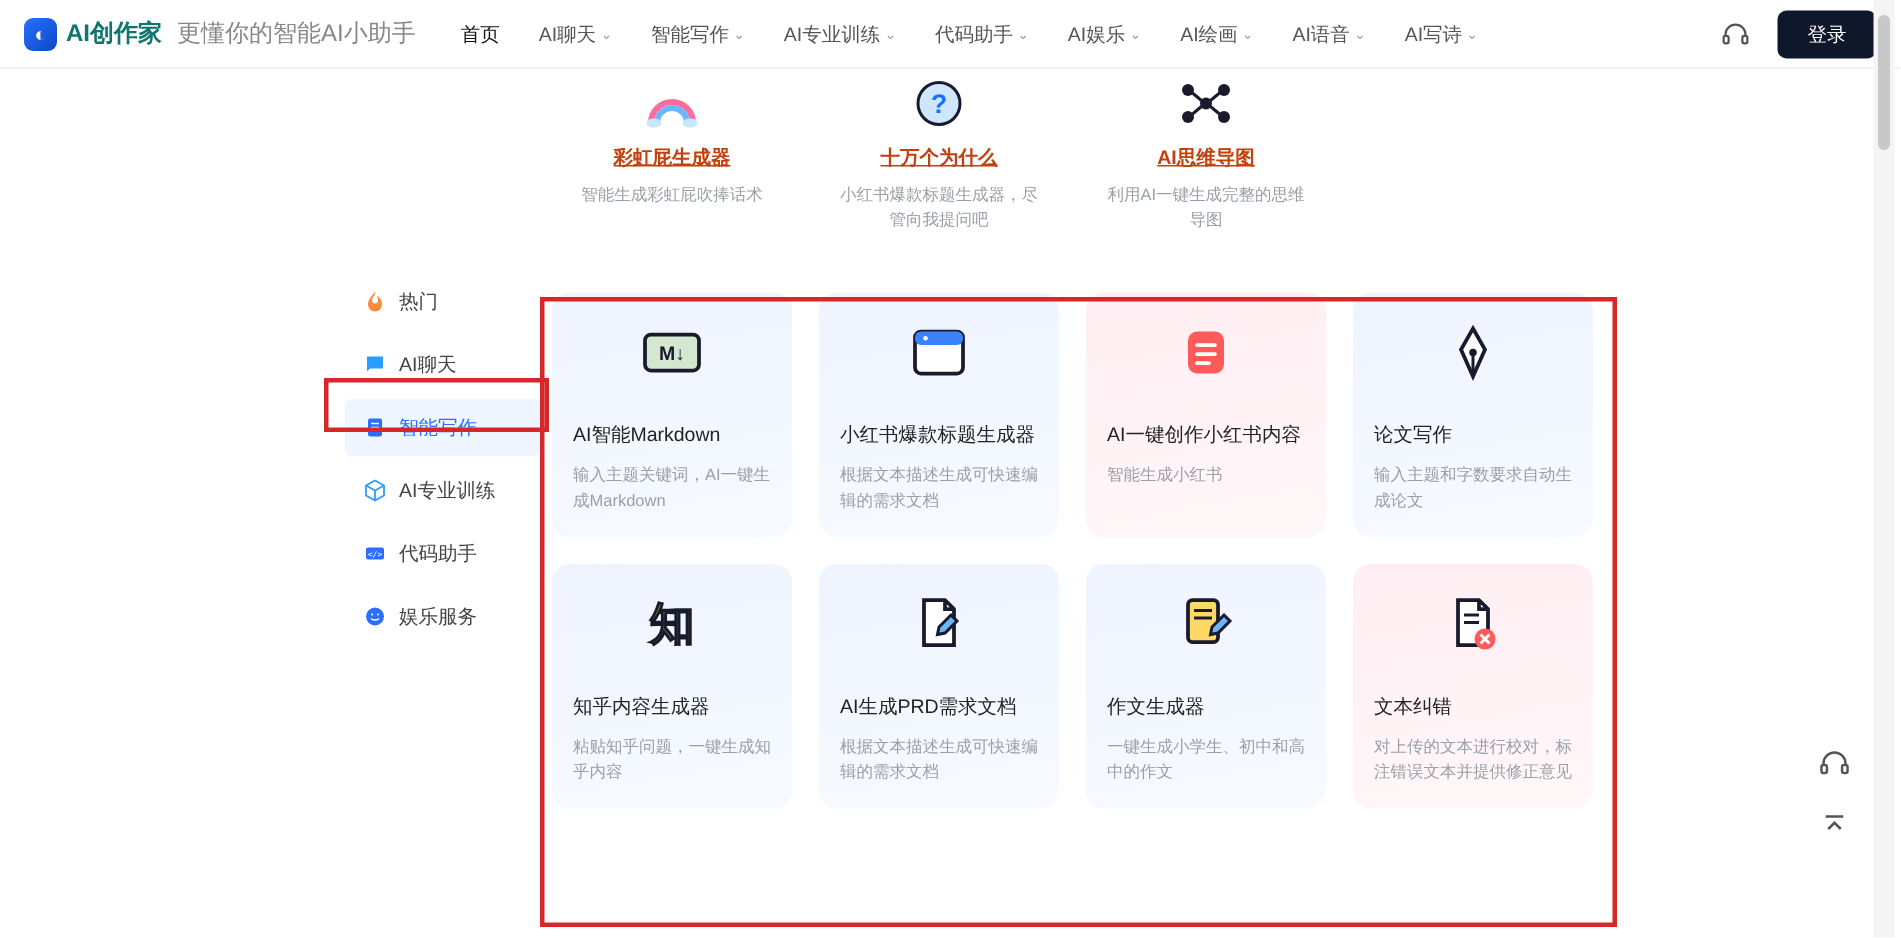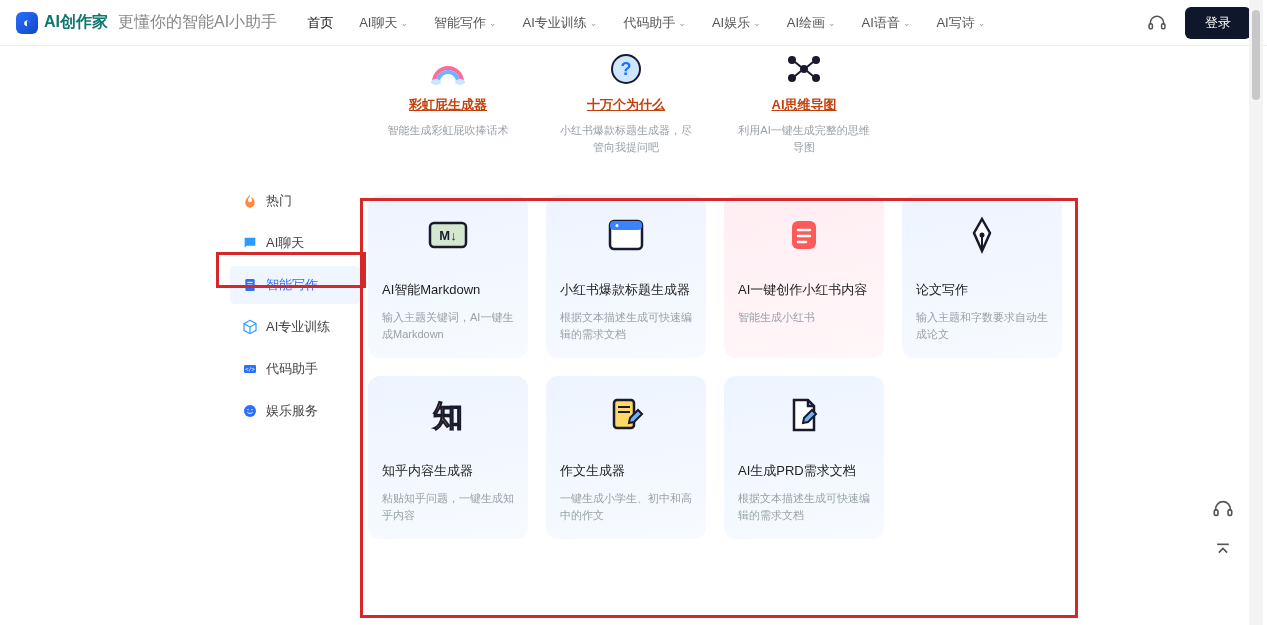--- a/index.html
+++ b/index.html
@@ -271,39 +271,54 @@
           <svg width="40" height="40" viewBox="0 0 40 40">
             <text x="20" y="30" text-anchor="middle" font-size="30" font-weight="600" fill="#e8b04a" stroke="#1a1a2e" stroke-width="1">知</text>
           </svg>
         </div>
         <h4>知乎内容生成器</h4>
         <p>粘贴知乎问题，一键生成知乎内容</p>
       </div>
       <div class="card bg-blue">
         <div class="ic-wrap">
           <svg width="36" height="40" viewBox="0 0 36 40">
+            <path d="M8 4h14l6 6v24H8z" fill="#fff" stroke="#1a1a2e" stroke-width="2.5"></path>
+            <path d="M22 4v6h6" fill="none" stroke="#1a1a2e" stroke-width="2.5"></path>
+            <path d="M18 22l8-8 4 4-8 8-5 1z" fill="#6bb6ff" stroke="#1a1a2e" stroke-width="2"></path>
+          </svg>
+        </div>
+        <h4>AI生成PRD需求文档</h4>
+        <p>根据文本描述生成可快速编辑的需求文档</p>
+      </div>
+      <div class="card bg-blue">
+        <div class="ic-wrap">
+          <svg width="36" height="40" viewBox="0 0 36 40">
             <rect x="6" y="4" width="20" height="28" rx="3" fill="#ffd966" stroke="#1a1a2e" stroke-width="2.5"></rect>
             <line x1="10" y1="11" x2="22" y2="11" stroke="#1a1a2e" stroke-width="2"></line>
             <line x1="10" y1="16" x2="22" y2="16" stroke="#1a1a2e" stroke-width="2"></line>
             <path d="M22 22l8-8 4 4-8 8-5 1z" fill="#6bb6ff" stroke="#1a1a2e" stroke-width="2"></path>
           </svg>
         </div>
         <h4>作文生成器</h4>
         <p>一键生成小学生、初中和高中的作文</p>
       </div>
-      <div class="card bg-blue">
+      <div class="card bg-pink">
         <div class="ic-wrap">
           <svg width="36" height="40" viewBox="0 0 36 40">
             <path d="M8 4h14l6 6v24H8z" fill="#fff" stroke="#1a1a2e" stroke-width="2.5"></path>
             <path d="M22 4v6h6" fill="none" stroke="#1a1a2e" stroke-width="2.5"></path>
-            <path d="M18 22l8-8 4 4-8 8-5 1z" fill="#6bb6ff" stroke="#1a1a2e" stroke-width="2"></path>
-          </svg>
-        </div>
-        <h4>AI生成PRD需求文档</h4>
-        <p>根据文本描述生成可快速编辑的需求文档</p>
+            <line x1="12" y1="14" x2="22" y2="14" stroke="#1a1a2e" stroke-width="2"></line>
+            <line x1="12" y1="19" x2="22" y2="19" stroke="#1a1a2e" stroke-width="2"></line>
+            <circle cx="26" cy="30" r="7" fill="#ff5a5a"></circle>
+            <line x1="23" y1="27" x2="29" y2="33" stroke="#fff" stroke-width="2"></line>
+            <line x1="29" y1="27" x2="23" y2="33" stroke="#fff" stroke-width="2"></line>
+          </svg>
+        </div>
+        <h4>文本纠错</h4>
+        <p>对上传的文本进行校对，标注错误文本并提供修正意见</p>
       </div>
     </div>
 </div>
 <div class="red-box-grid"></div>
 
 <div class="float-btns">
   <div class="float-btn">
     <svg viewBox="0 0 24 24" width="22" height="22" fill="none" stroke="#555" stroke-width="1.8">
         <path d="M4 14v-2a8 8 0 0 1 16 0v2"></path>
         <rect x="2.5" y="13" width="4" height="6" rx="1.5"></rect>

